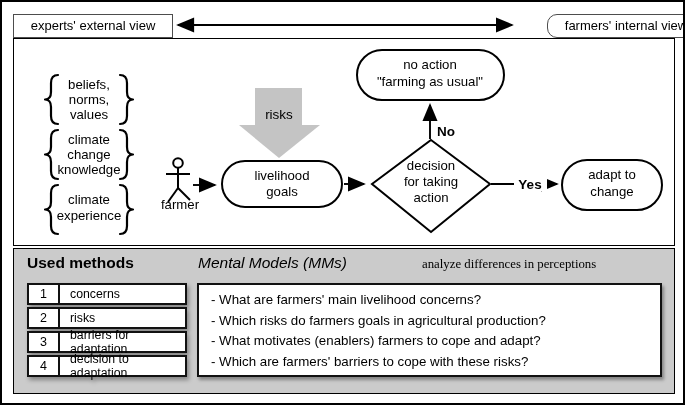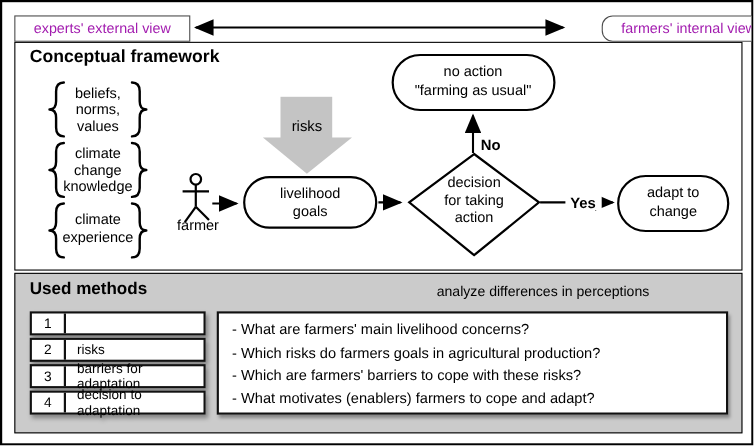--- a/index.html
+++ b/index.html
@@ -5,21 +5,21 @@
   html,body{margin:0;padding:0;background:#fff;}
   .page{
     position:relative; width:685px; height:405px; box-sizing:border-box;
     border:2.5px solid #000; background:#fff;
     font-family:"Liberation Sans", sans-serif; color:#000; overflow:hidden;
   }
   
   .view-box{
     position:absolute; top:12px; height:24px; box-sizing:border-box;
     border:1.5px solid #4d4d4d; background:#fff;
-    font-size:13px; text-align:center; line-height:21px; color:#a21caf;
+    font-size:13px; text-align:center; line-height:21px; color:#000000;
   }
   .view-box.left{left:11px; width:160px;}
   .view-box.right{left:545px; width:158px;border-radius:10px;}
   .banner-arrow{position:absolute; left:171px; top:13px; width:344px; height:21px;}
 
   
   .framework-panel{
     position:absolute; left:11px; top:36px; width:662px; height:208px;
     box-sizing:border-box; border:1.8px solid #000; background:#fff;
   }
@@ -38,21 +38,21 @@
   .arrowline{stroke:#000; stroke-width:1.9; fill:none;}
   .grayfill{fill:#c4c4c4; stroke:none;}
 
   
   .methods-panel{
     position:absolute; left:11px; top:246px; width:662px; height:146px;
     box-sizing:border-box; border:1.8px solid #000; background:#cbcbcb;
   }
   .used-methods-title{position:absolute; left:13px; top:5px; font-size:15.5px; font-weight:bold;}
   .mm-title{position:absolute; left:184px; top:5px; font-size:15.5px; font-style:italic;}
-  .mm-subtitle{position:absolute; left:383px; top:8px; font-size:12.8px;}
+  .mm-subtitle{position:absolute; left:408px; top:8px; font-size:12.8px;font-family:Liberation Serif, serif;}
 
   .methods-table{
     position:absolute; left:13px; top:34px; width:160px;
     filter:drop-shadow(2px 3px 2px rgba(0,0,0,0.35));
   }
   .m-row{
     display:flex; align-items:stretch; height:22px; box-sizing:border-box;
     border:2px solid #111; background:#fff; margin-bottom:2px;
   }
   .m-num{
@@ -88,21 +88,20 @@
         <path d="M9.5,0 L0,4 L9.5,8 Z" fill="#000"></path>
       </marker>
     </defs>
     <line x1="5" y1="10" x2="339" y2="10" class="arrowline" marker-start="url(#bah-s)" marker-end="url(#bah-e)"></line>
   </svg>
   <div class="view-box right">
     <span>farmers' internal view</span>
   </div>
 
   <div class="framework-panel">
-    <div class="framework-title">Conceptual framework</div>
 
     <svg class="flow" viewBox="0 0 658 204">
       <defs>
         <marker id="ah" markerWidth="10" markerHeight="8" refX="8.5" refY="4" orient="auto">
           <path d="M0,0 L9.5,4 L0,8 Z" fill="#000"></path>
         </marker>
       </defs>
 
       <g>
         <path class="brace" d="M44,36 Q37,36 37,44 L37,53 Q37,60.5 31,60.5 Q37,60.5 37,68 L37,77 Q37,85 44,85"></path>
@@ -175,41 +174,43 @@
       <g>
         <rect x="548" y="121" width="100" height="50" rx="25" ry="25" class="node"></rect>
         <text class="t" x="598" y="140">adapt to</text>
         <text class="t" x="598" y="157">change</text>
       </g>
     </svg>
   </div>
 
   <div class="methods-panel">
     <div class="used-methods-title">Used methods</div>
+    <div class="mm-title">Mental Models (MMs)</div>
     <div class="mm-subtitle">analyze differences in perceptions</div>
 
     <div class="methods-table">
       <div class="m-row">
         <div class="m-num">1</div>
+        <div class="m-label">concerns</div>
       </div>
       <div class="m-row">
         <div class="m-num">2</div>
         <div class="m-label">risks</div>
       </div>
       <div class="m-row">
         <div class="m-num">3</div>
         <div class="m-label">barriers for adaptation</div>
       </div>
       <div class="m-row">
         <div class="m-num">4</div>
         <div class="m-label">decision to adaptation</div>
       </div>
     </div>
 
     <div class="questions-box">
       <div class="q-line">- What are farmers' main livelihood concerns?</div>
       <div class="q-line">- Which risks do farmers goals in agricultural production?</div>
+      <div class="q-line">- What motivates (enablers) farmers to cope and adapt?</div>
       <div class="q-line">- Which are farmers' barriers to cope with these risks?</div>
-      <div class="q-line">- What motivates (enablers) farmers to cope and adapt?</div>
     </div>
   </div>
 
 </div>
 
 </body></html>

